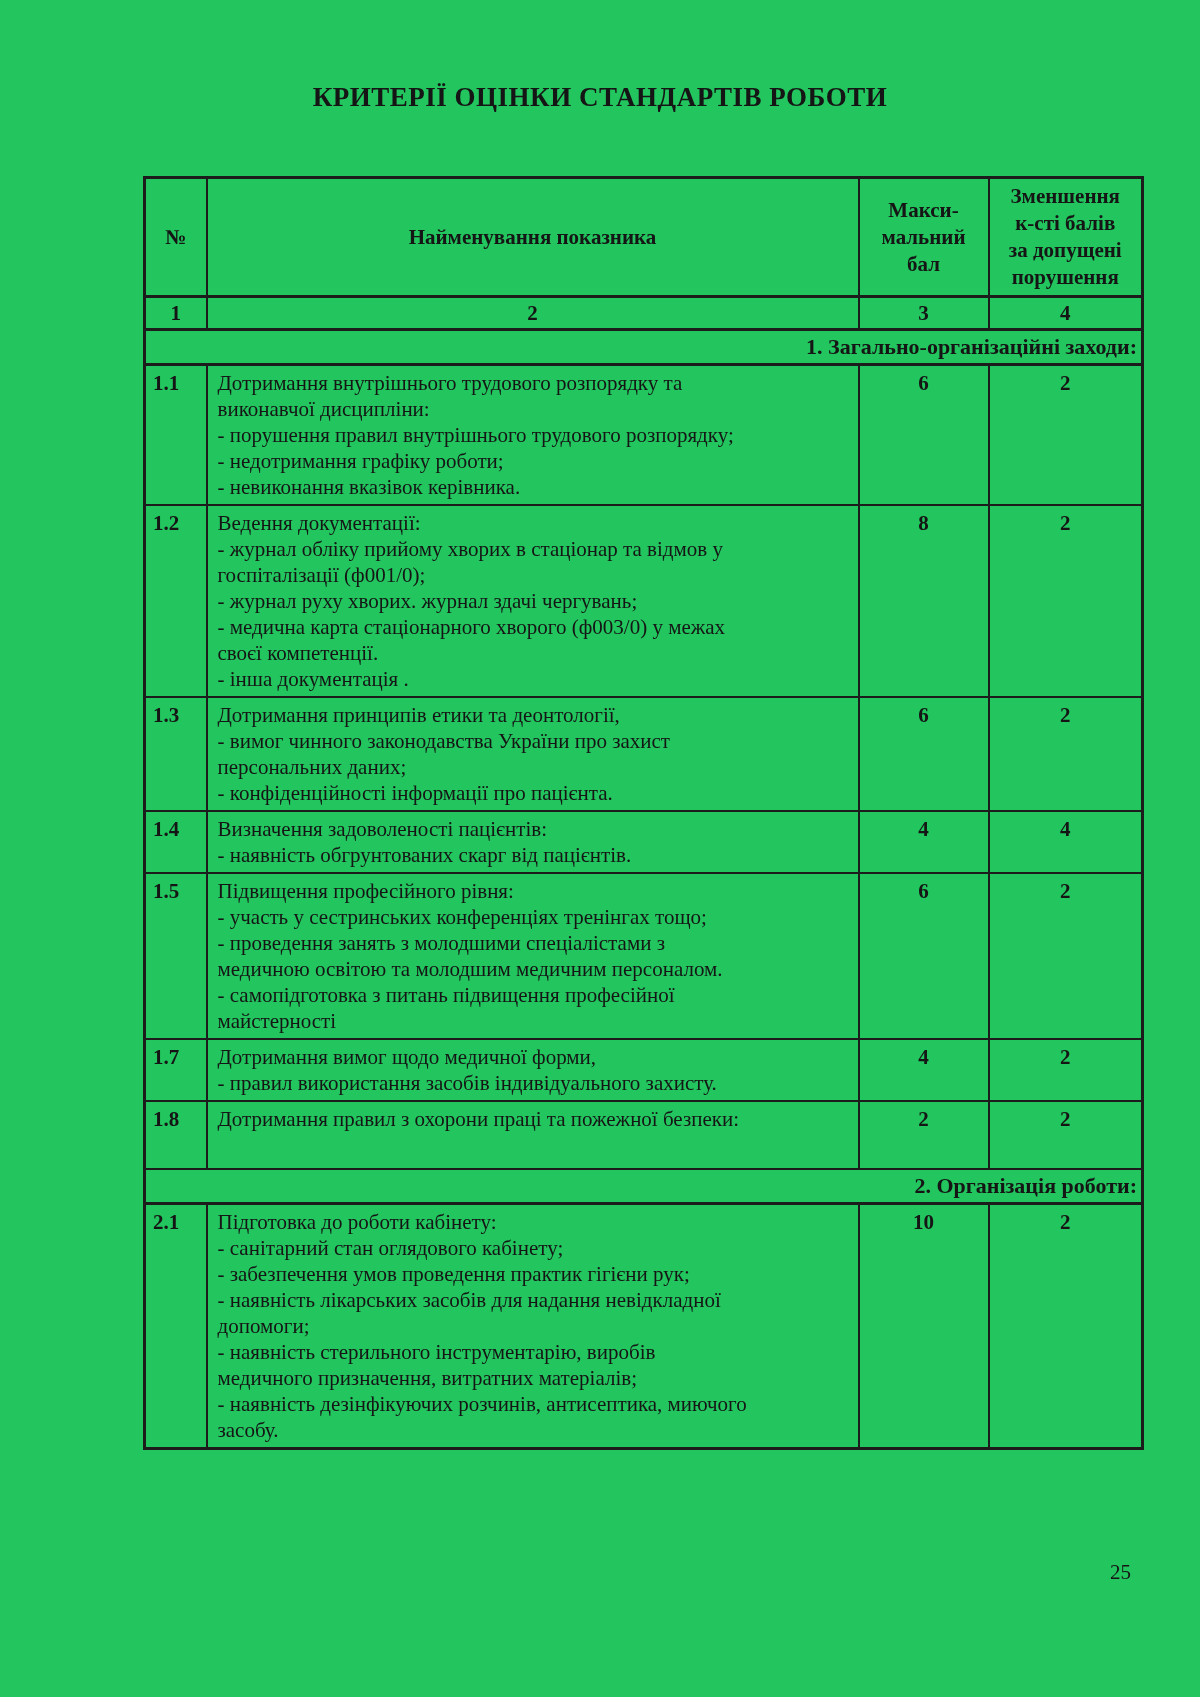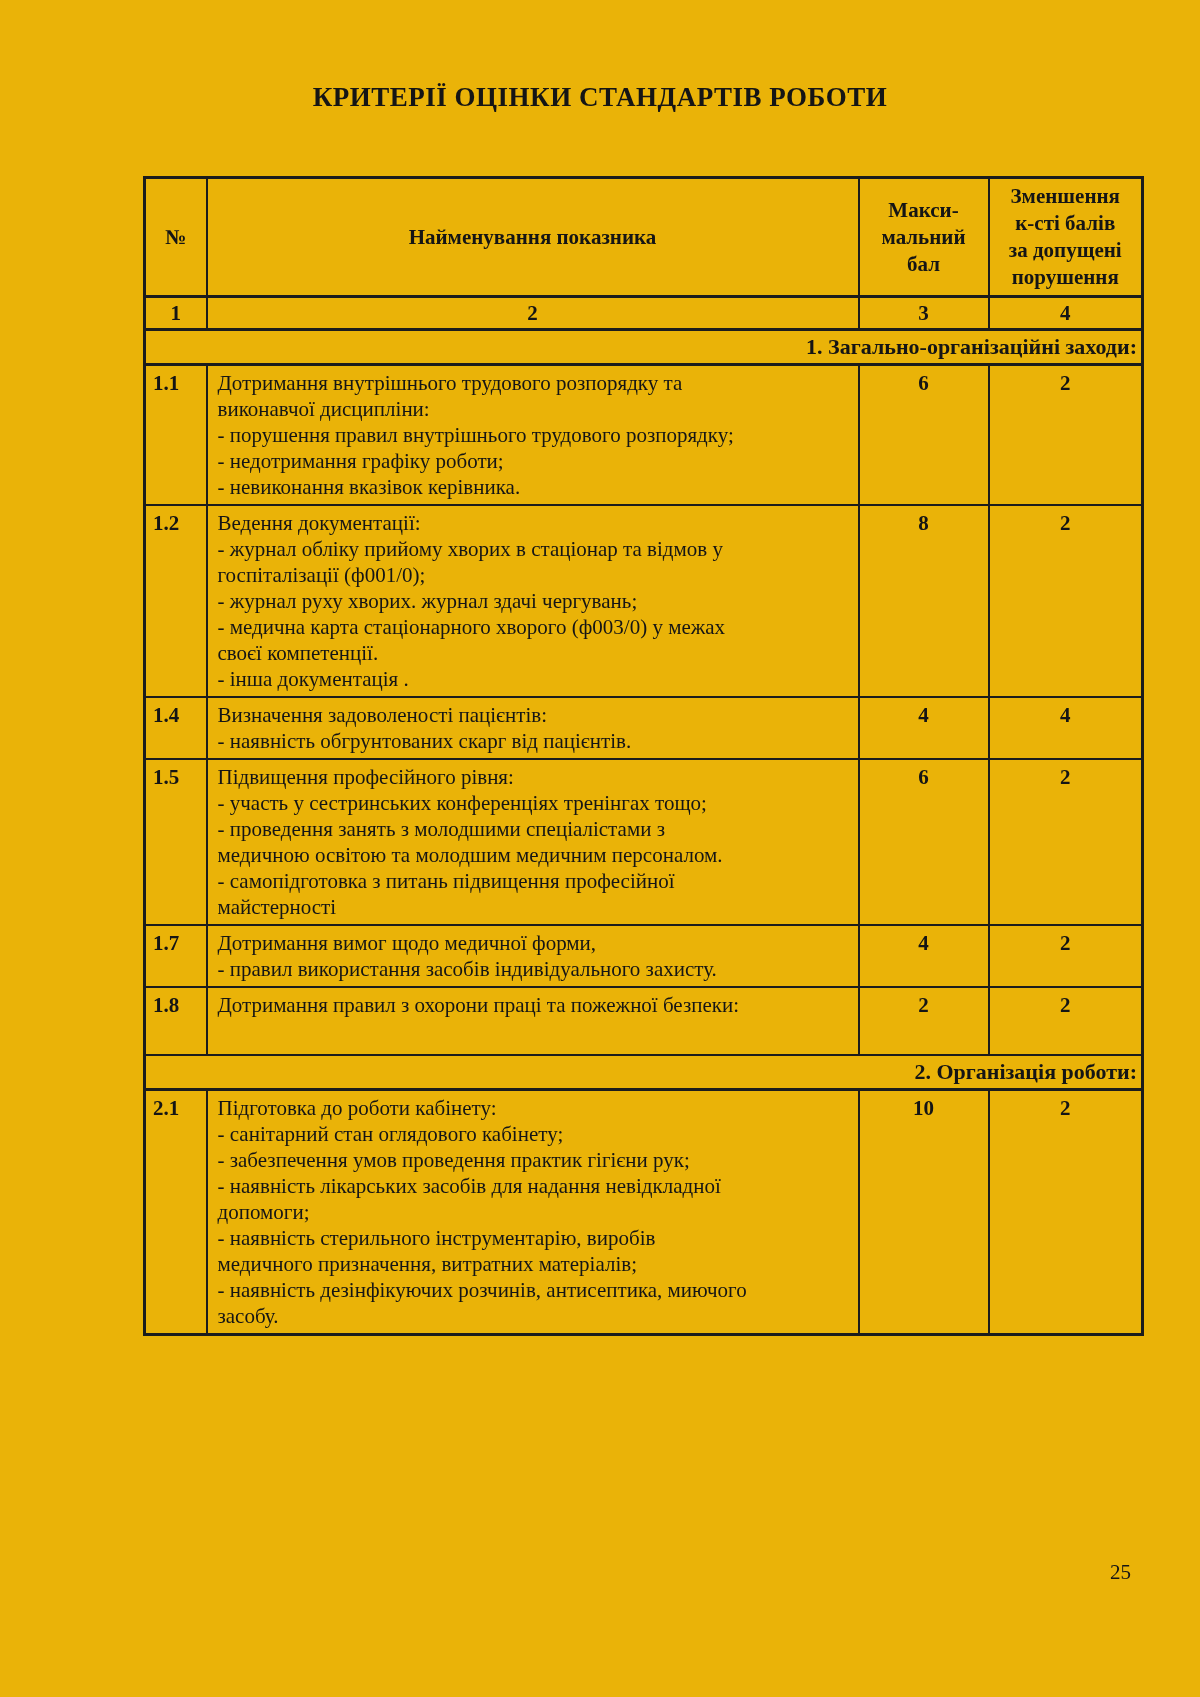--- a/index.html
+++ b/index.html
@@ -1,21 +1,21 @@
 <!DOCTYPE html>
 <html><head>
 <meta charset="utf-8">
 <style>
   html, body { margin: 0; padding: 0; background: #e8e8e8; }
   .sheet {
     position: relative;
     width: 1200px;
     height: 1697px;
     margin: 0 auto;
-    background: #eab308;
+    background: #22c55e;
     color: #151515;
     font-family: "Liberation Serif", "DejaVu Serif", serif;
     overflow: hidden;
   }
   .doc-title {
     margin: 0;
     padding-top: 82px;
     text-align: center;
     font-size: 27px;
     font-weight: bold;
@@ -142,20 +142,29 @@
 - журнал обліку прийому хворих в стаціонар та відмов у
 госпіталізації (ф001/0);
 - журнал руху хворих. журнал здачі чергувань;
 - медична карта стаціонарного хворого (ф003/0) у межах
 своєї компетенції.
 - інша документація .</td>
       <td class="score">8</td>
       <td class="score">2</td>
     </tr>
 
+    <tr>
+      <td class="rownum">1.3</td>
+      <td class="desc pre">Дотримання принципів етики та деонтології,
+- вимог чинного законодавства України про захист
+персональних даних;
+- конфіденційності інформації про пацієнта.</td>
+      <td class="score">6</td>
+      <td class="score">2</td>
+    </tr>
 
     <tr>
       <td class="rownum">1.4</td>
       <td class="desc pre">Визначення задоволеності пацієнтів:
 - наявність обгрунтованих скарг від пацієнтів.</td>
       <td class="score">4</td>
       <td class="score">4</td>
     </tr>
 
     <tr>

